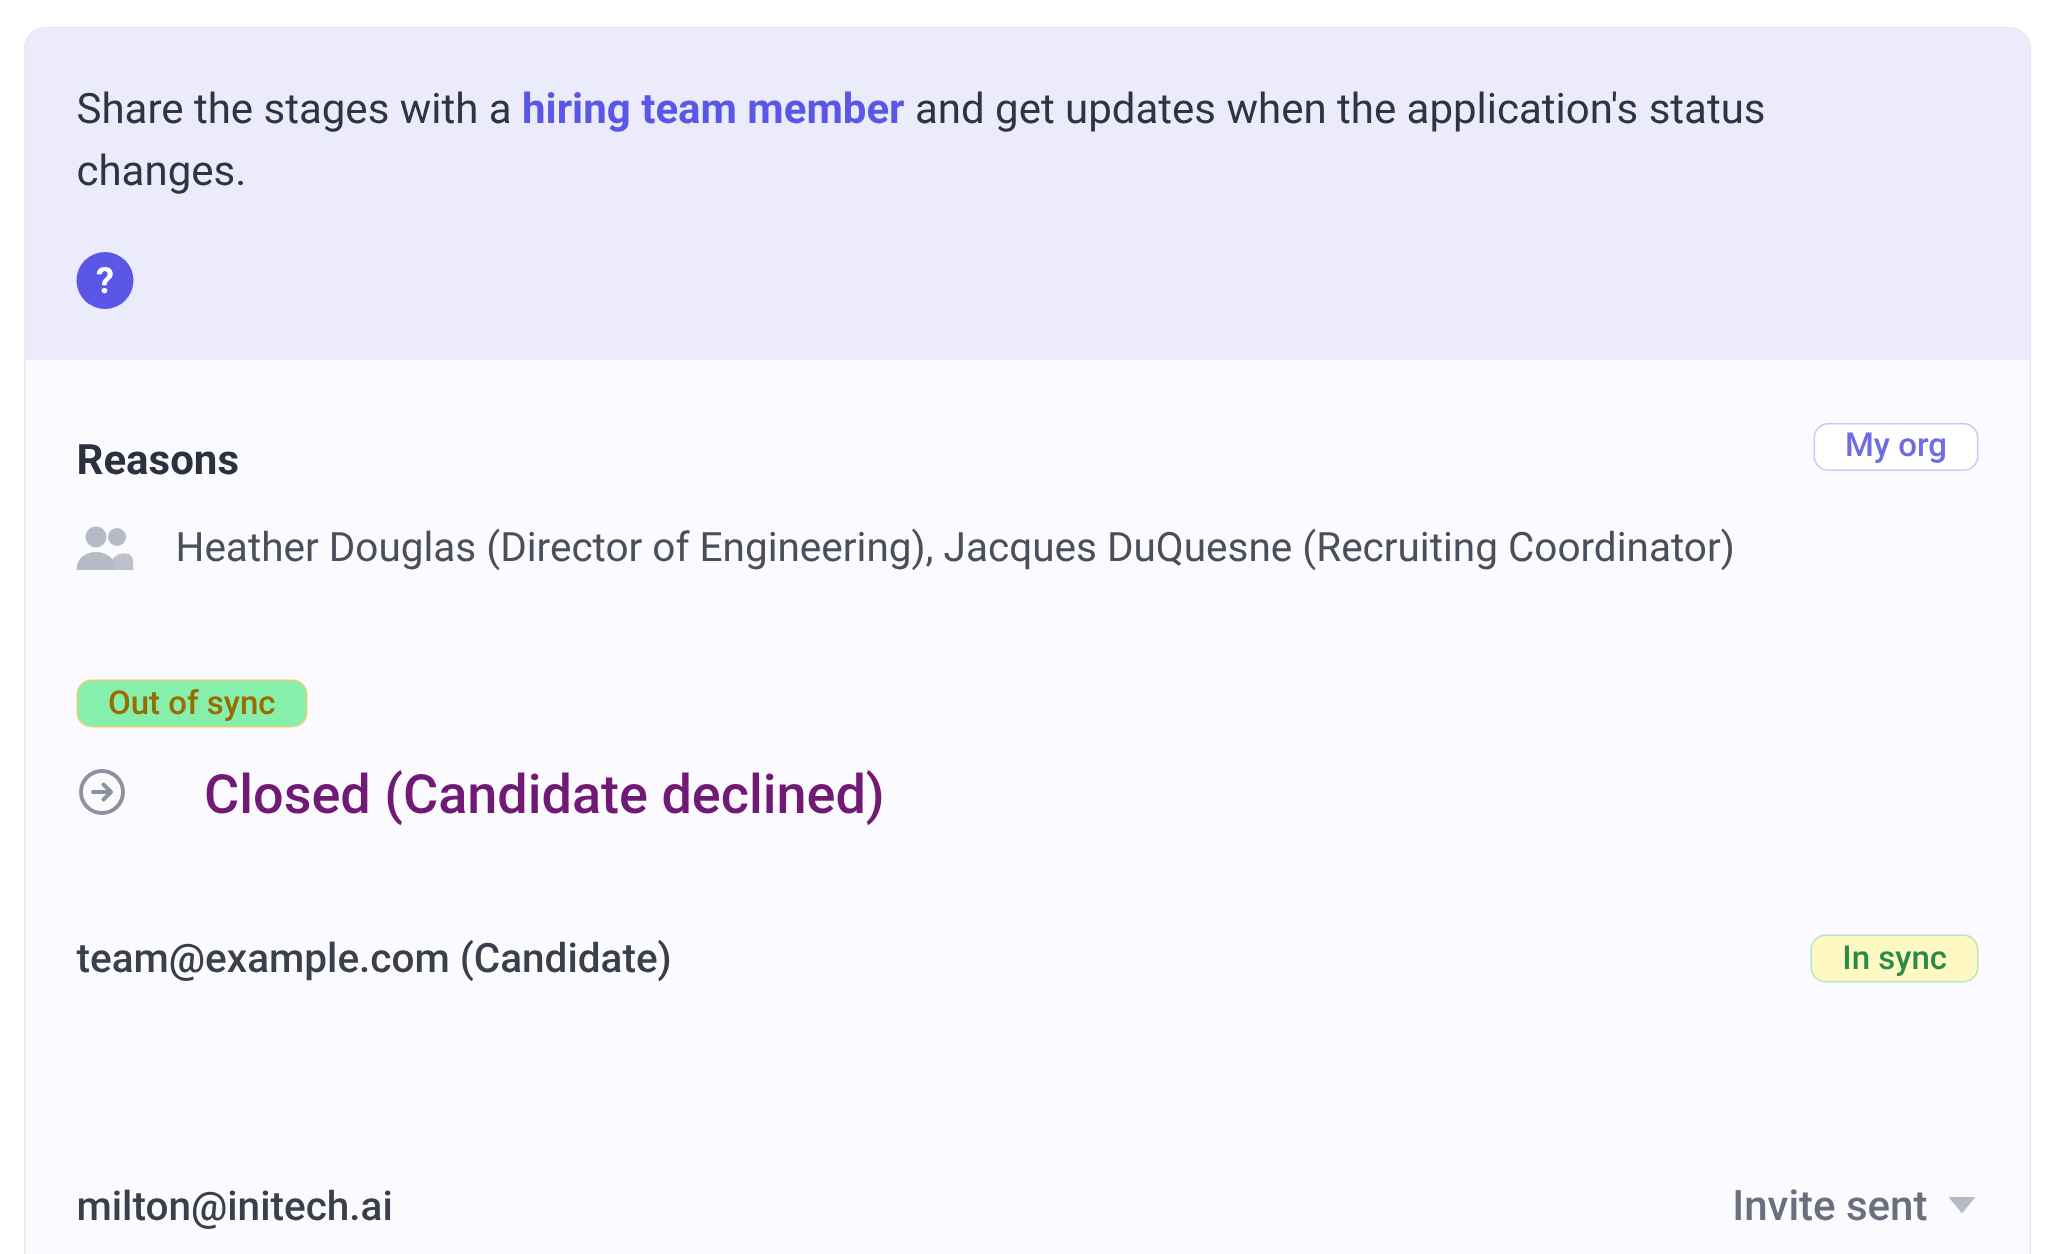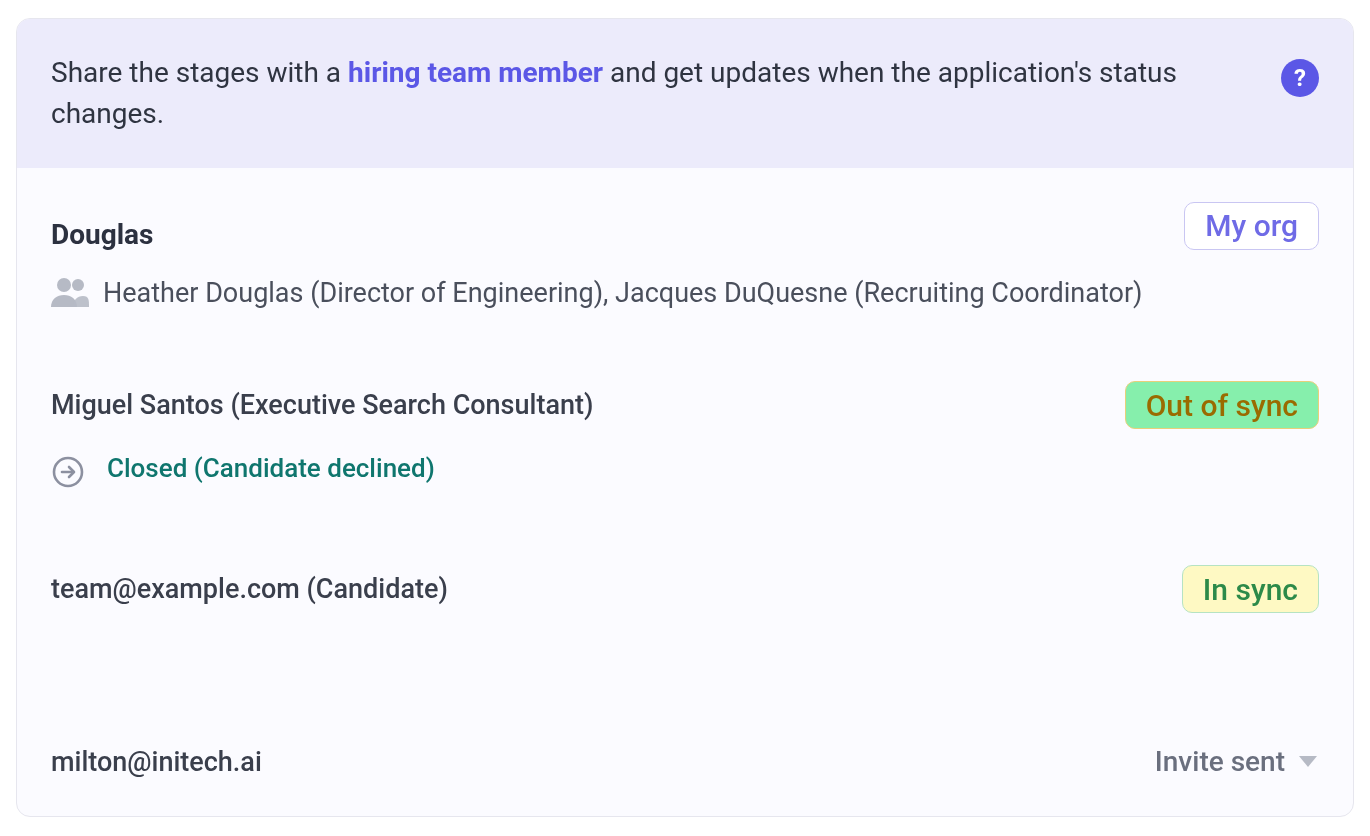--- a/index.html
+++ b/index.html
@@ -17,20 +17,21 @@
     overflow: hidden;
     background: #fbfbff;
   }
   .banner {
     background: #ecebfb;
     padding: 34px 34px 34px 34px;
     display: flex;
     align-items: flex-start;
     justify-content: space-between;
     gap: 28px;
+    flex-direction: column;
   }
   .banner-text {
     font-size: 28px;
     line-height: 1.45;
     color: #2f3441;
     max-width: 1180px;
   }
   .banner-text .link {
     color: #5b57e6;
     font-weight: 700;
@@ -62,24 +63,24 @@
   }
   .org-name {
     font-size: 28px;
     font-weight: 700;
     color: #2c3140;
     padding-top: 18px;
   }
   .badge {
     display: inline-flex;
     align-items: center;
-    height: 48px;
+    height: 32px;
     padding: 0 20px;
     border-radius: 10px;
-    font-size: 30px;
+    font-size: 22px;
     font-weight: 500;
     border: 1.5px solid;
     background: #fff;
   }
   .badge-myorg {
     color: #6f6be6;
     border-color: #c9c6f2;
     background: #ffffff;
   }
   .badge-oos {
@@ -87,21 +88,22 @@
     border-color: #e9cf7a;
     background: #86efac;
   }
   .badge-insync {
     color: #2c8a49;
     border-color: #b6e3c3;
     background: #fef9c3;
   }
   .people-row {
     display: flex;
-    gap: 14px;
+    align-items: center;
+    gap: 28px;
     margin-top: 26px;
   }
   .people-icon svg { display:block; }
   .people-text {
     font-size: 27px;
     color: #4a4f5c;
   }
   .spacer-lg { height: 72px; }
   .spacer-md { height: 54px; }
   .item-title {
@@ -110,23 +112,24 @@
     font-weight: 500;
   }
   .status-line {
     display: flex;
     align-items: flex-start;
     gap: 22px;
     margin-top: 24px;
   }
   .status-icon { flex: 0 0 auto; margin-top: 2px; }
   .status-main {
-    font-size: 26px;
-    color: #0f766e;
-    font-weight: 500;
+    font-size: 36px;
+    color: #701a75;
+    font-weight: 500;
+    margin-left: 29px;
   }
   .status-sub {
     font-size: 22px;
     color: #6e7382;
     margin-top: 8px;
   }
   .invite-row {
     display: flex;
     align-items: center;
     justify-content: space-between;
@@ -160,41 +163,40 @@
       <span>Share the stages with a </span><span class="link">hiring team member</span><span> and get updates when the application's status changes.</span>
     </p>
     <div class="help-btn">
       <span>?</span>
     </div>
   </div>
 
   <div class="body">
 
     <div class="section-row">
-      <div class="org-name">Douglas</div>
+      <div class="org-name">Reasons</div>
       <span class="badge badge-myorg">My org</span>
     </div>
 
     <div class="people-row">
       <span class="people-icon">
         <svg width="38" height="30" viewBox="0 0 38 30" fill="#b6bac5" xmlns="http://www.w3.org/2000/svg">
           <circle cx="13" cy="8" r="7"></circle>
           <circle cx="27" cy="8" r="6"></circle>
           <path d="M0 30c0-8 6-12 13-12s13 4 13 12H0z"></path>
           <path d="M22 30c0-7 4-11 10-11s6 4 6 11H22z" opacity="0.9"></path>
         </svg>
       </span>
       <div class="people-text">Heather Douglas (Director of Engineering), Jacques DuQuesne (Recruiting Coordinator)</div>
     </div>
 
     <div class="spacer-lg"></div>
 
     <div>
       <div class="section-row">
-        <div class="item-title">Miguel Santos (Executive Search Consultant)</div>
         <span class="badge badge-oos">Out of sync</span>
       </div>
       <div class="status-line">
         <span class="status-icon">
           <svg width="34" height="34" viewBox="0 0 34 34" fill="none" stroke="#8c90a0" stroke-width="2.6" stroke-linecap="round" stroke-linejoin="round">
             <circle cx="17" cy="17" r="14"></circle>
             <line x1="11" y1="17" x2="22" y2="17"></line>
             <polyline points="18,12 23,17 18,22"></polyline>
           </svg>
         </span>

